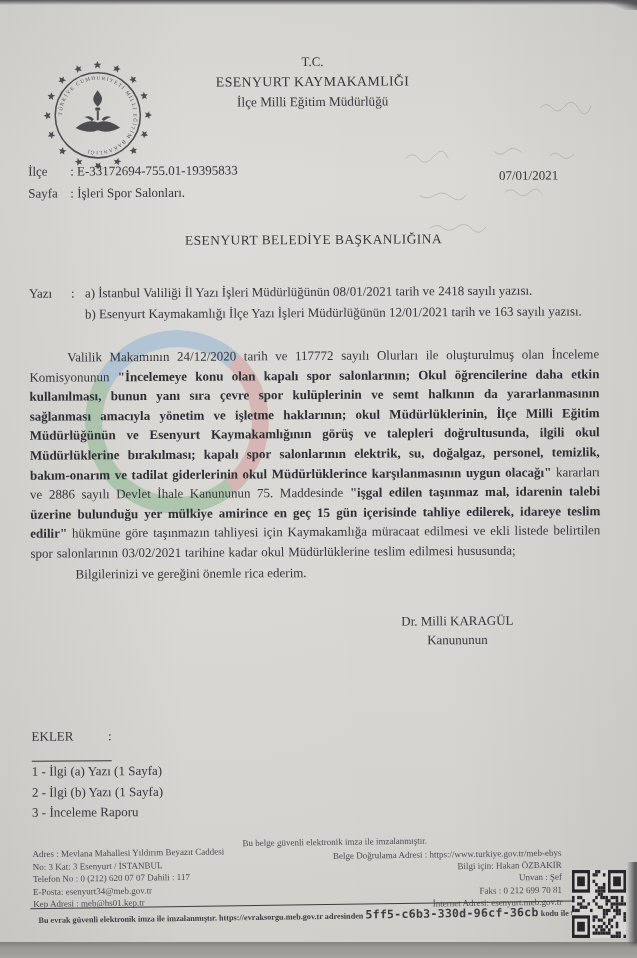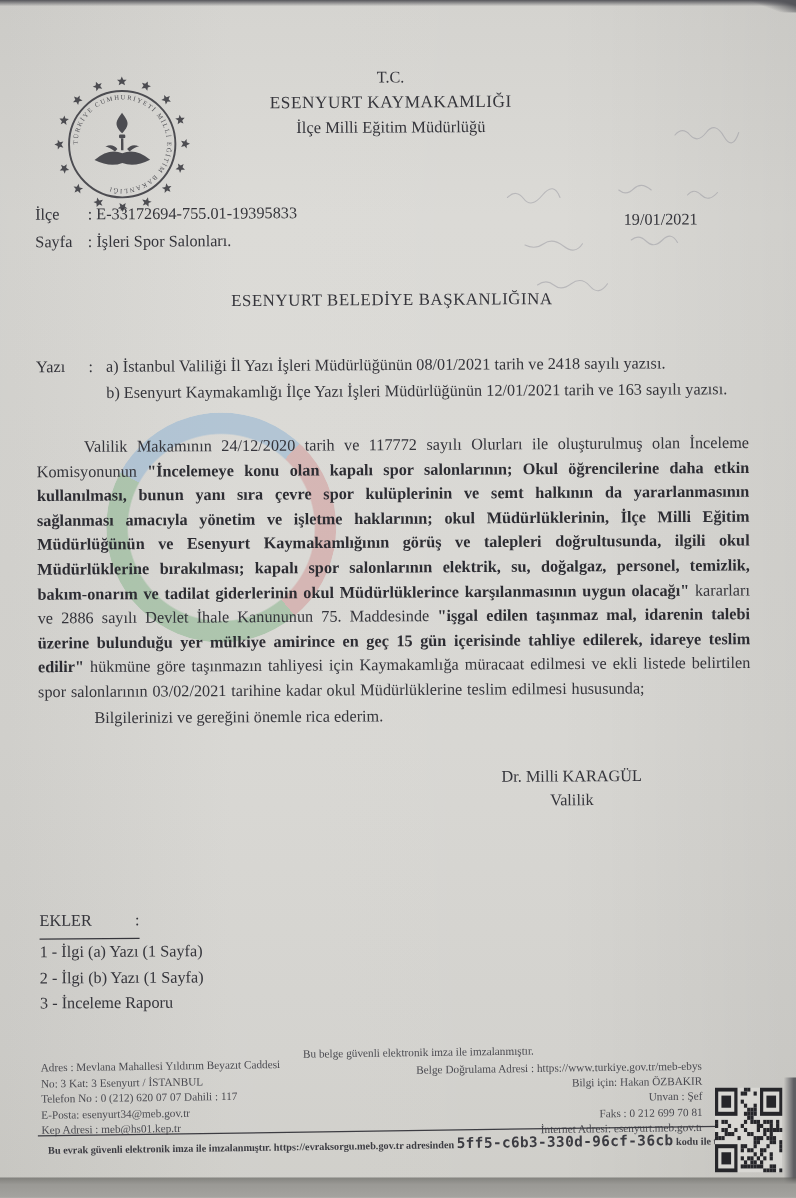--- a/index.html
+++ b/index.html
@@ -41,21 +41,21 @@
   .ref .date{position:absolute;right:40px;top:7px;}
   .recipient{margin-top:29px;text-align:center;font-size:13.4px;letter-spacing:.5px;}
   .ilgi{margin-top:33px;display:flex;font-size:13px;line-height:21px;}
   .ilgi .lbl{width:42px;flex:none;}
   .ilgi .colon{width:14px;flex:none;}
   .bodyp{margin-top:23px;font-size:13px;line-height:19.6px;text-align:justify;text-indent:38px;word-spacing:.6px;color:var(--ink);}
   .bodyp .b{font-weight:bold;color:#2d2d33;}
   .closing{margin-top:3px;font-size:13px;text-indent:45px;}
   .signature{margin-top:31px;margin-left:auto;margin-right:46px;width:195px;text-align:center;font-size:13px;line-height:19.5px;}
   .ekler{margin-top:74px;font-size:13px;line-height:20.5px;}
-  .ekler .head{display:inline-flex;justify-content:space-between;width:80px;border-bottom:1.2px solid var(--ink);padding-bottom:4px;}
+  .ekler .head{display:inline-flex;justify-content:space-between;width:80px;border-bottom:1.2px solid var(--ink);padding-bottom:14px;}
   
   .footer{position:absolute;left:0;top:838px;width:637px;height:110px;z-index:3;transform:rotate(-0.8deg);transform-origin:40px 50px;
       font-family:"Liberation Serif",serif;color:var(--ink-soft);}
   .addr{position:absolute;left:33px;top:10px;font-size:9px;line-height:12.6px;white-space:nowrap;}
   .esign{position:absolute;left:243px;top:3px;font-size:9px;}
   .finfo{position:absolute;right:75px;top:16px;text-align:right;font-size:9px;line-height:12.2px;white-space:nowrap;}
   .fdivider{position:absolute;left:30px;top:70px;width:546px;height:1.4px;background:#3c3c42;}
   .verify{position:absolute;left:38px;top:74px;font-size:8.2px;font-weight:bold;white-space:nowrap;color:#3c3c42;}
   .verify .code{font-family:"DejaVu Sans Mono",monospace;font-size:11.5px;font-weight:bold;letter-spacing:.3px;}
   .qr{position:absolute;left:572px;top:870px;width:54px;height:68px;z-index:4;}
@@ -125,41 +125,41 @@
 
     <div class="hdr">
       <div>T.C.</div>
       <div class="org">ESENYURT KAYMAKAMLIĞI</div>
       <div class="unit">İlçe Milli Eğitim Müdürlüğü</div>
     </div>
 
     <div class="ref">
       <div><span class="lbl">İlçe</span><span>: E-33172694-755.01-19395833</span></div>
       <div><span class="lbl">Sayfa</span><span>: İşleri Spor Salonları.</span></div>
-      <span class="date">19/01/2021</span>
+      <span class="date">07/01/2021</span>
     </div>
 
     <div class="recipient">ESENYURT BELEDİYE BAŞKANLIĞINA</div>
 
     <div class="ilgi">
       <span class="lbl">Yazı</span>
       <span class="colon">:</span>
       <div>
         <div>a) İstanbul Valiliği İl Yazı İşleri Müdürlüğünün 08/01/2021 tarih ve 2418 sayılı yazısı.</div>
         <div>b) Esenyurt Kaymakamlığı İlçe Yazı İşleri Müdürlüğünün 12/01/2021 tarih ve 163 sayılı yazısı.</div>
       </div>
     </div>
 
     <p class="bodyp"><span class="n">Valilik Makamının 24/12/2020 tarih ve 117772 sayılı Olurları ile oluşturulmuş olan İnceleme Komisyonunun </span><span class="b">"İncelemeye konu olan kapalı spor salonlarının; Okul öğrencilerine daha etkin kullanılması, bunun yanı sıra çevre spor kulüplerinin ve semt halkının da yararlanmasının sağlanması amacıyla yönetim ve işletme haklarının; okul Müdürlüklerinin, İlçe Milli Eğitim Müdürlüğünün ve Esenyurt Kaymakamlığının görüş ve talepleri doğrultusunda, ilgili okul Müdürlüklerine bırakılması; kapalı spor salonlarının elektrik, su, doğalgaz, personel, temizlik, bakım-onarım ve tadilat giderlerinin okul Müdürlüklerince karşılanmasının uygun olacağı" </span><span class="n">kararları ve 2886 sayılı Devlet İhale Kanununun 75. Maddesinde </span><span class="b">"işgal edilen taşınmaz mal, idarenin talebi üzerine bulunduğu yer mülkiye amirince en geç 15 gün içerisinde tahliye edilerek, idareye teslim edilir" </span><span class="n">hükmüne göre taşınmazın tahliyesi için Kaymakamlığa müracaat edilmesi ve ekli listede belirtilen spor salonlarının 03/02/2021 tarihine kadar okul Müdürlüklerine teslim edilmesi hususunda;</span></p>
 
     <p class="closing">Bilgilerinizi ve gereğini önemle rica ederim.</p>
 
     <div class="signature">
       <div>Dr. Milli KARAGÜL</div>
-      <div>Valilik</div>
+      <div>Kanununun</div>
     </div>
 
     <div class="ekler">
       <div class="head">
           <span>EKLER</span>
           <span>:</span>
         </div>
       <div>1 - İlgi (a) Yazı (1 Sayfa)</div>
       <div>2 - İlgi (b) Yazı (1 Sayfa)</div>
       <div>3 - İnceleme Raporu</div>

